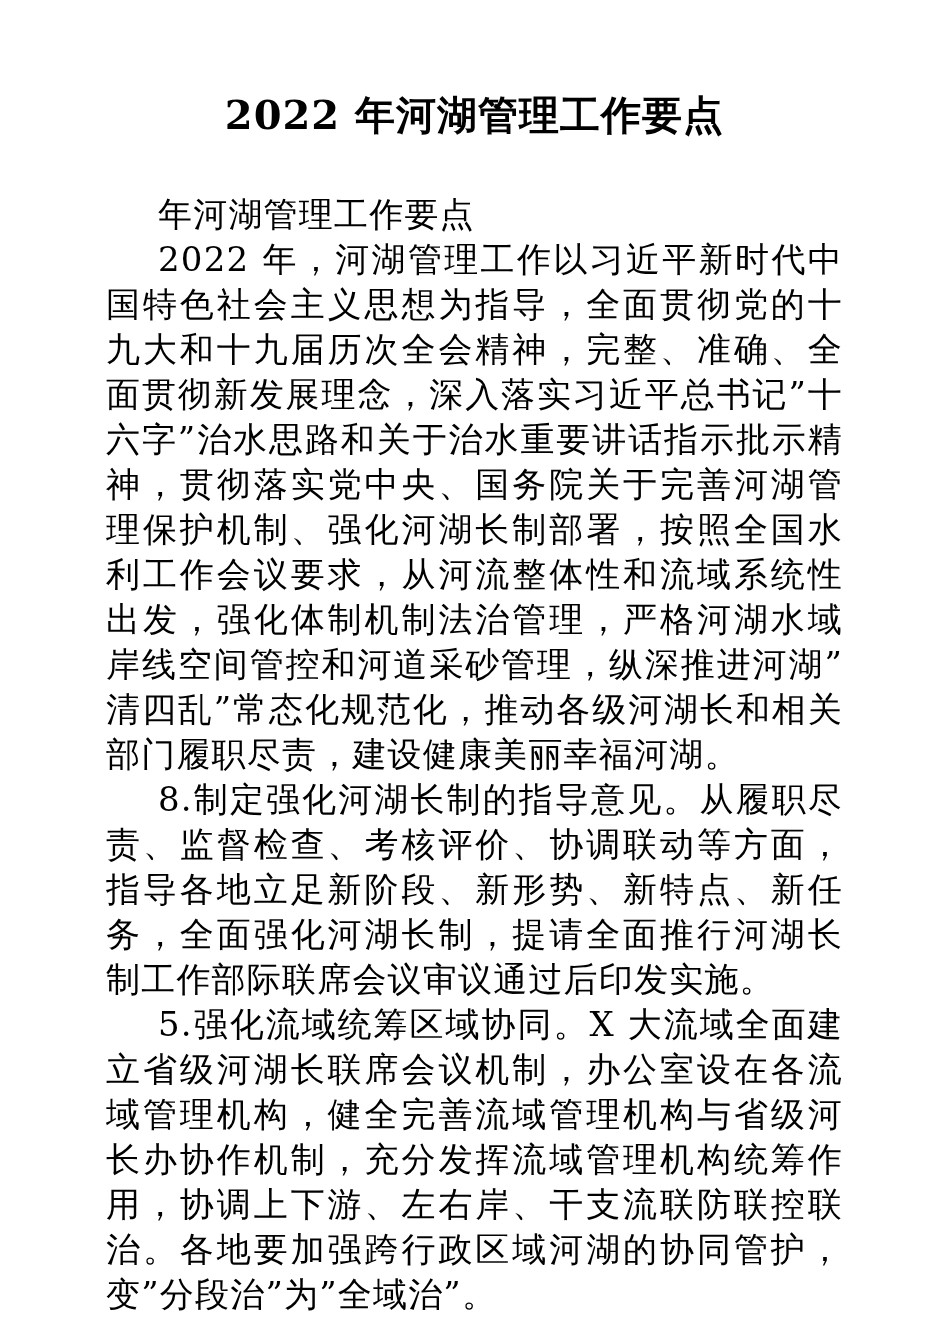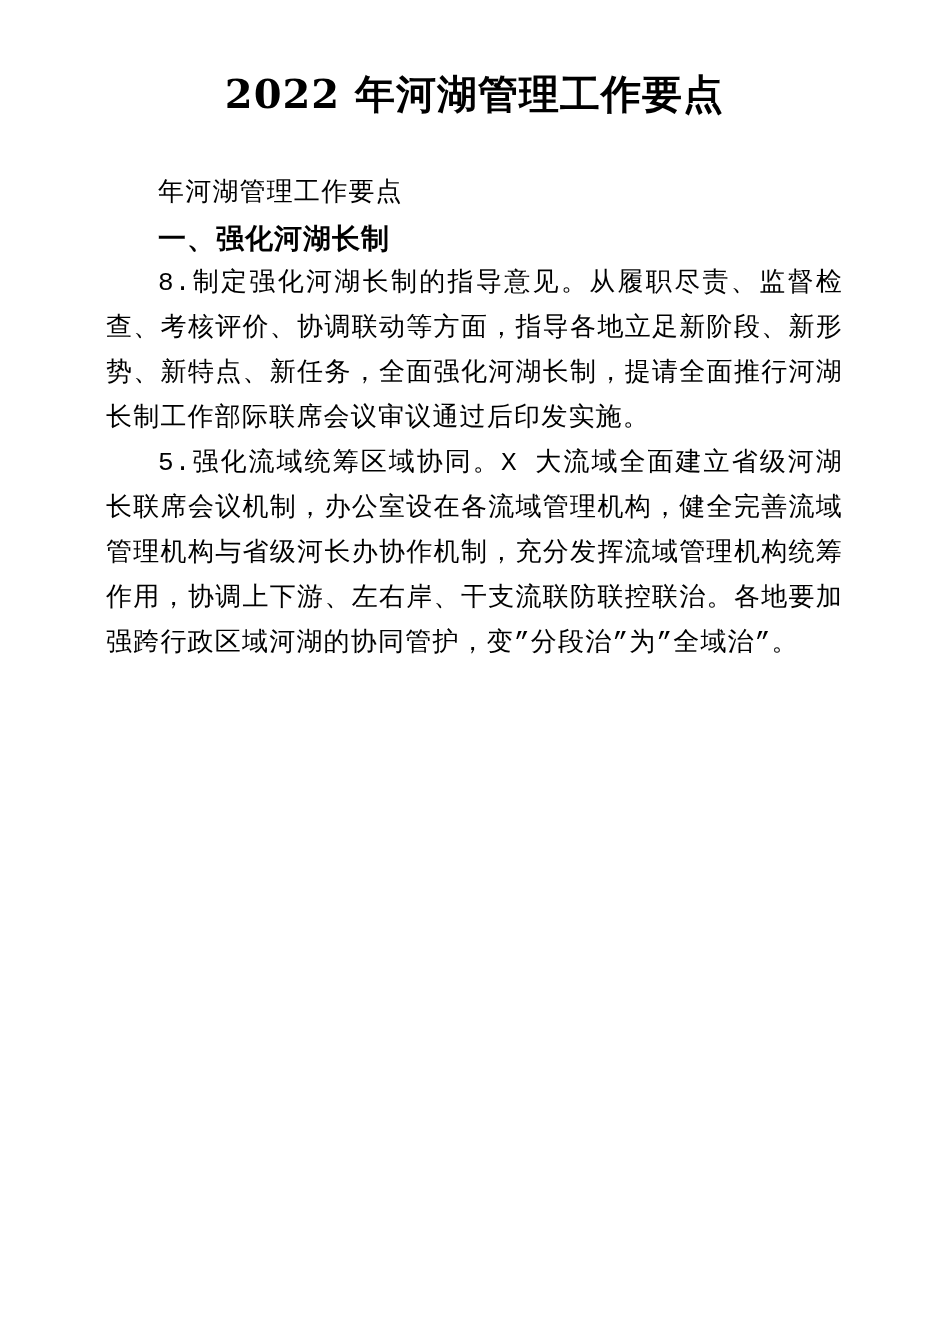--- a/index.html
+++ b/index.html
@@ -7,60 +7,59 @@
     padding: 0;
     background: #ffffff;
   }
   .page {
     position: relative;
     width: 950px;
     height: 1328px;
     box-sizing: border-box;
     background: #ffffff;
     color: #000000;
-    padding: 70px 107px 0 106px;
+    padding: 91px 107px 0 106px;
     overflow: hidden;
     font-family: "DejaVu Serif", "Liberation Serif", serif;
   }
   .doc-title {
     margin: 0 0 53px 0;
     font-size: 40px;
     line-height: 48px;
     font-weight: bold;
     text-align: center;
     letter-spacing: 1px;
     font-family: "DejaVu Serif", "Liberation Serif", serif;
   }
   .body-para {
     margin: 0;
-    font-size: 26px;
+    font-size: 34px;
     line-height: 45px;
     letter-spacing: 1.2px;
     text-align: justify;
     text-indent: 52px;
     word-break: break-all;
-    font-family: Liberation Mono, monospace;
   }
   .section-heading {
     margin: 0;
     font-size: 28px;
     line-height: 45px;
     font-weight: bold;
     letter-spacing: 1px;
     text-indent: 52px;
     font-family: "DejaVu Sans", "Liberation Sans", sans-serif;
   }
 </style>
 </head>
 <body>
 
 <div class="page">
   <h1 class="doc-title">2022 年河湖管理工作要点</h1>
 
   <p class="body-para">年河湖管理工作要点</p>
 
+  <p class="body-para">2022 年，河湖管理工作以习近平新时代中国特色社会主义思想为指导，全面贯彻党的十九大和十九届历次全会精神，完整、准确、全面贯彻新发展理念，深入落实习近平总书记”十六字”治水思路和关于治水重要讲话指示批示精神，贯彻落实党中央、国务院关于完善河湖管理保护机制、强化河湖长制部署，按照全国水利工作会议要求，从河流整体性和流域系统性出发，强化体制机制法治管理，严格河湖水域岸线空间管控和河道采砂管理，纵深推进河湖”清四乱”常态化规范化，推动各级河湖长和相关部门履职尽责，建设健康美丽幸福河湖。</p>
 
-  <h2 class="section-heading">一、强化河湖长制</h2>
 
   <p class="body-para">8.制定强化河湖长制的指导意见。从履职尽责、监督检查、考核评价、协调联动等方面，指导各地立足新阶段、新形势、新特点、新任务，全面强化河湖长制，提请全面推行河湖长制工作部际联席会议审议通过后印发实施。</p>
 
   <p class="body-para">5.强化流域统筹区域协同。X 大流域全面建立省级河湖长联席会议机制，办公室设在各流域管理机构，健全完善流域管理机构与省级河长办协作机制，充分发挥流域管理机构统筹作用，协调上下游、左右岸、干支流联防联控联治。各地要加强跨行政区域河湖的协同管护，变”分段治”为”全域治”。</p>
 </div>
 
 </body></html>

